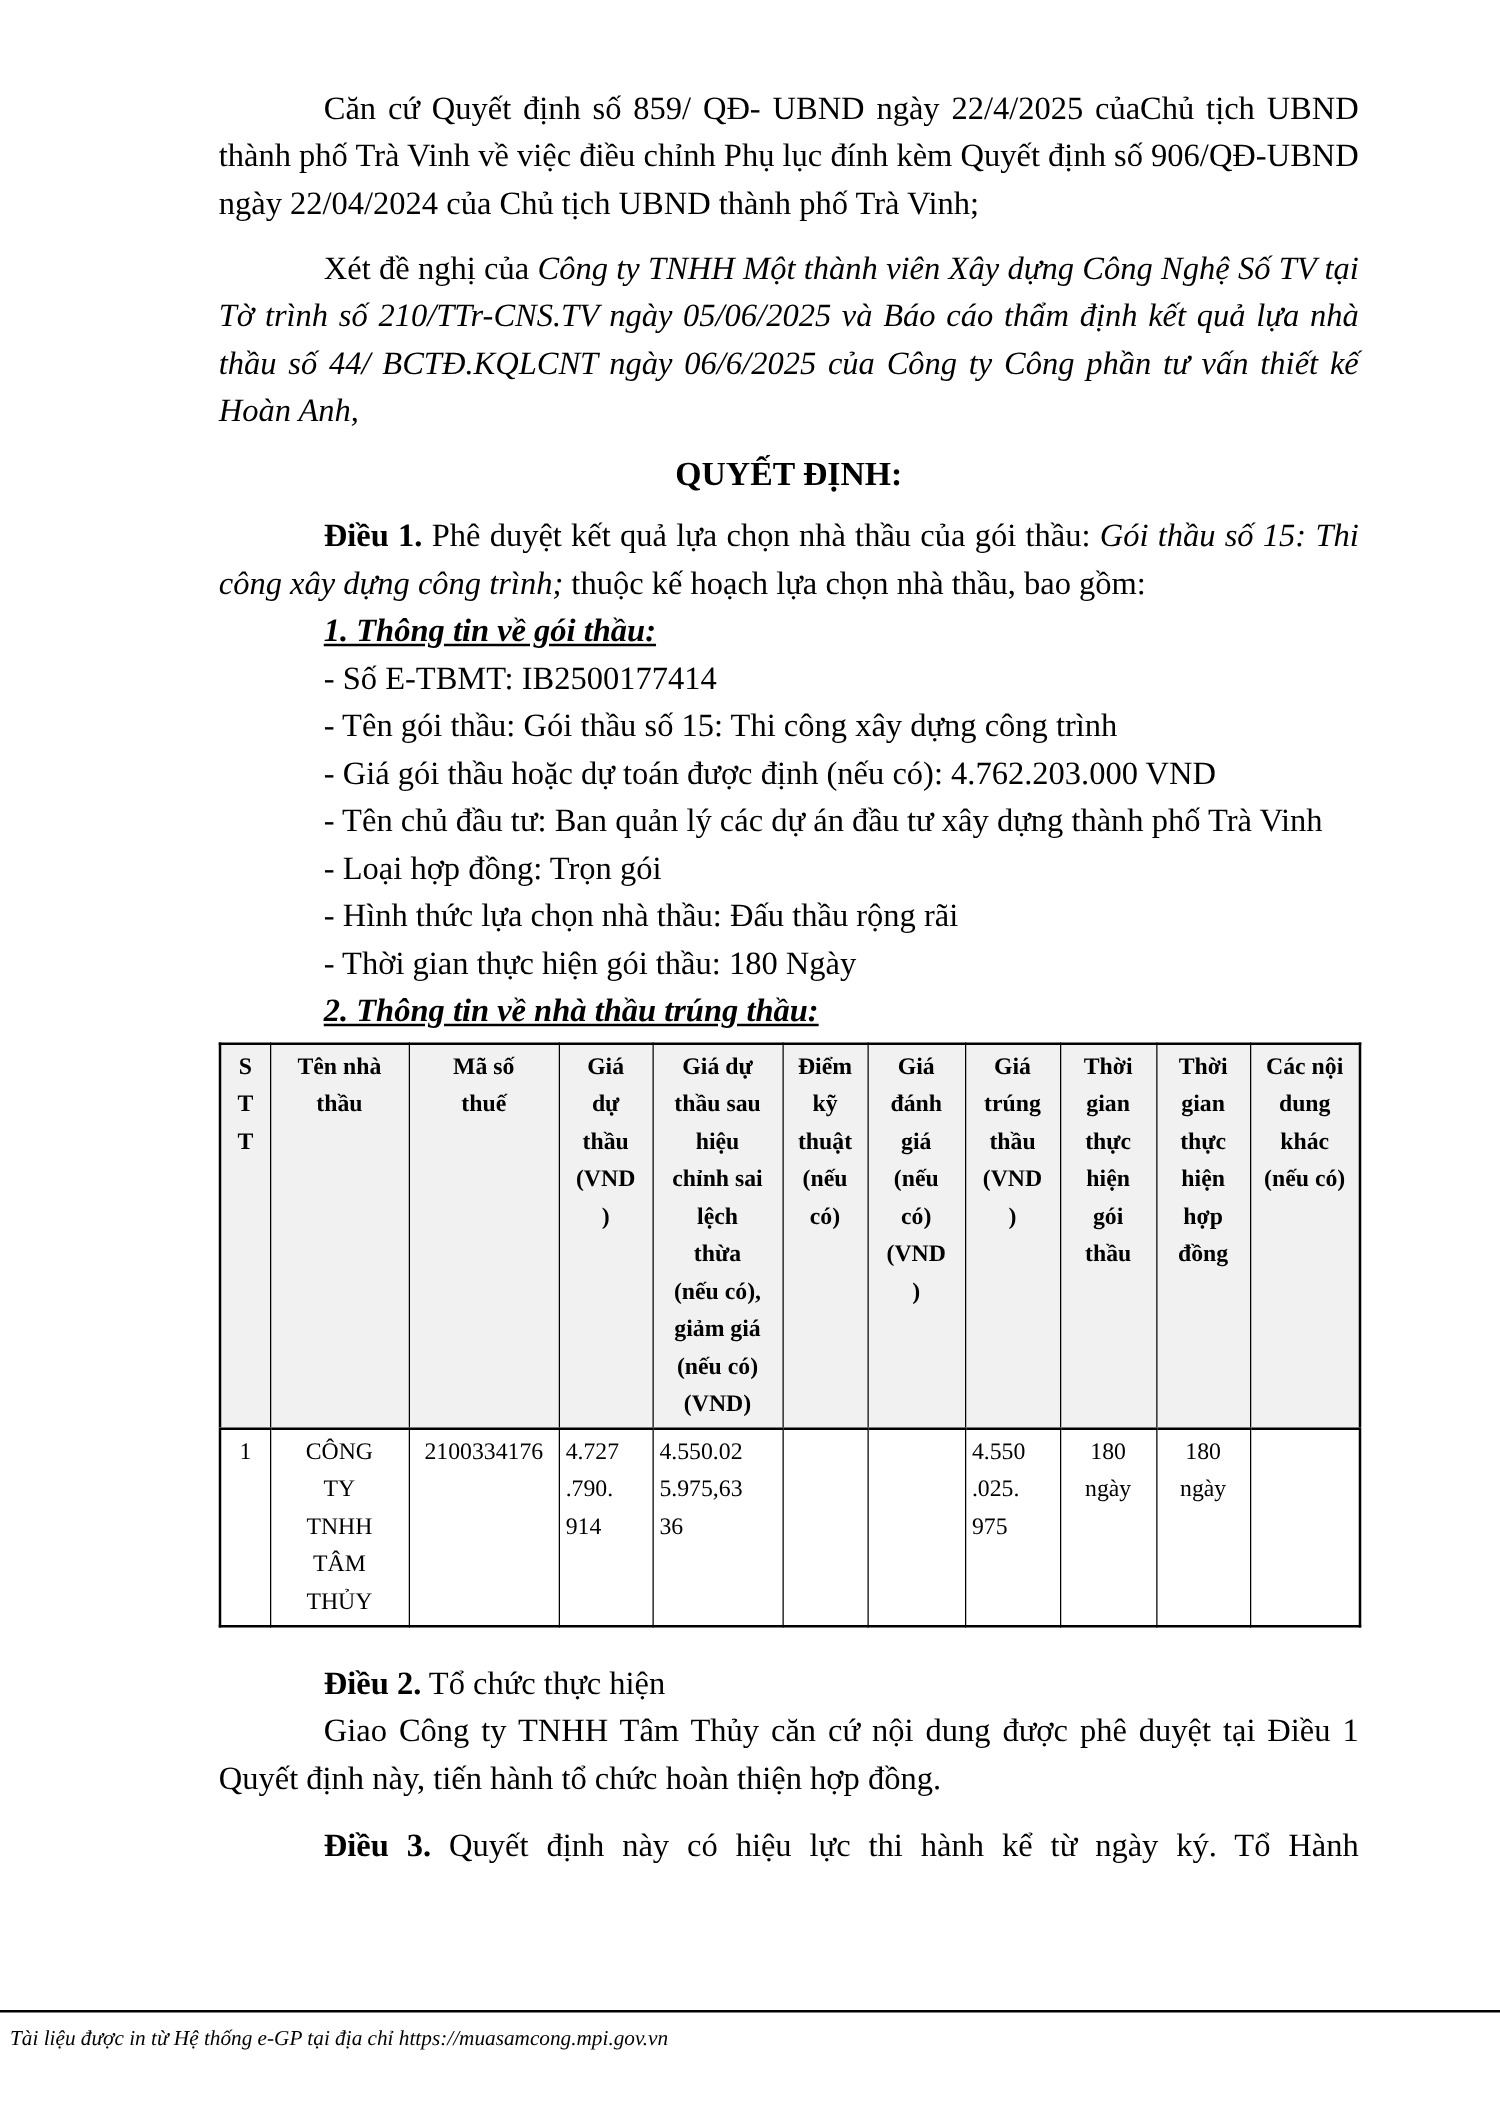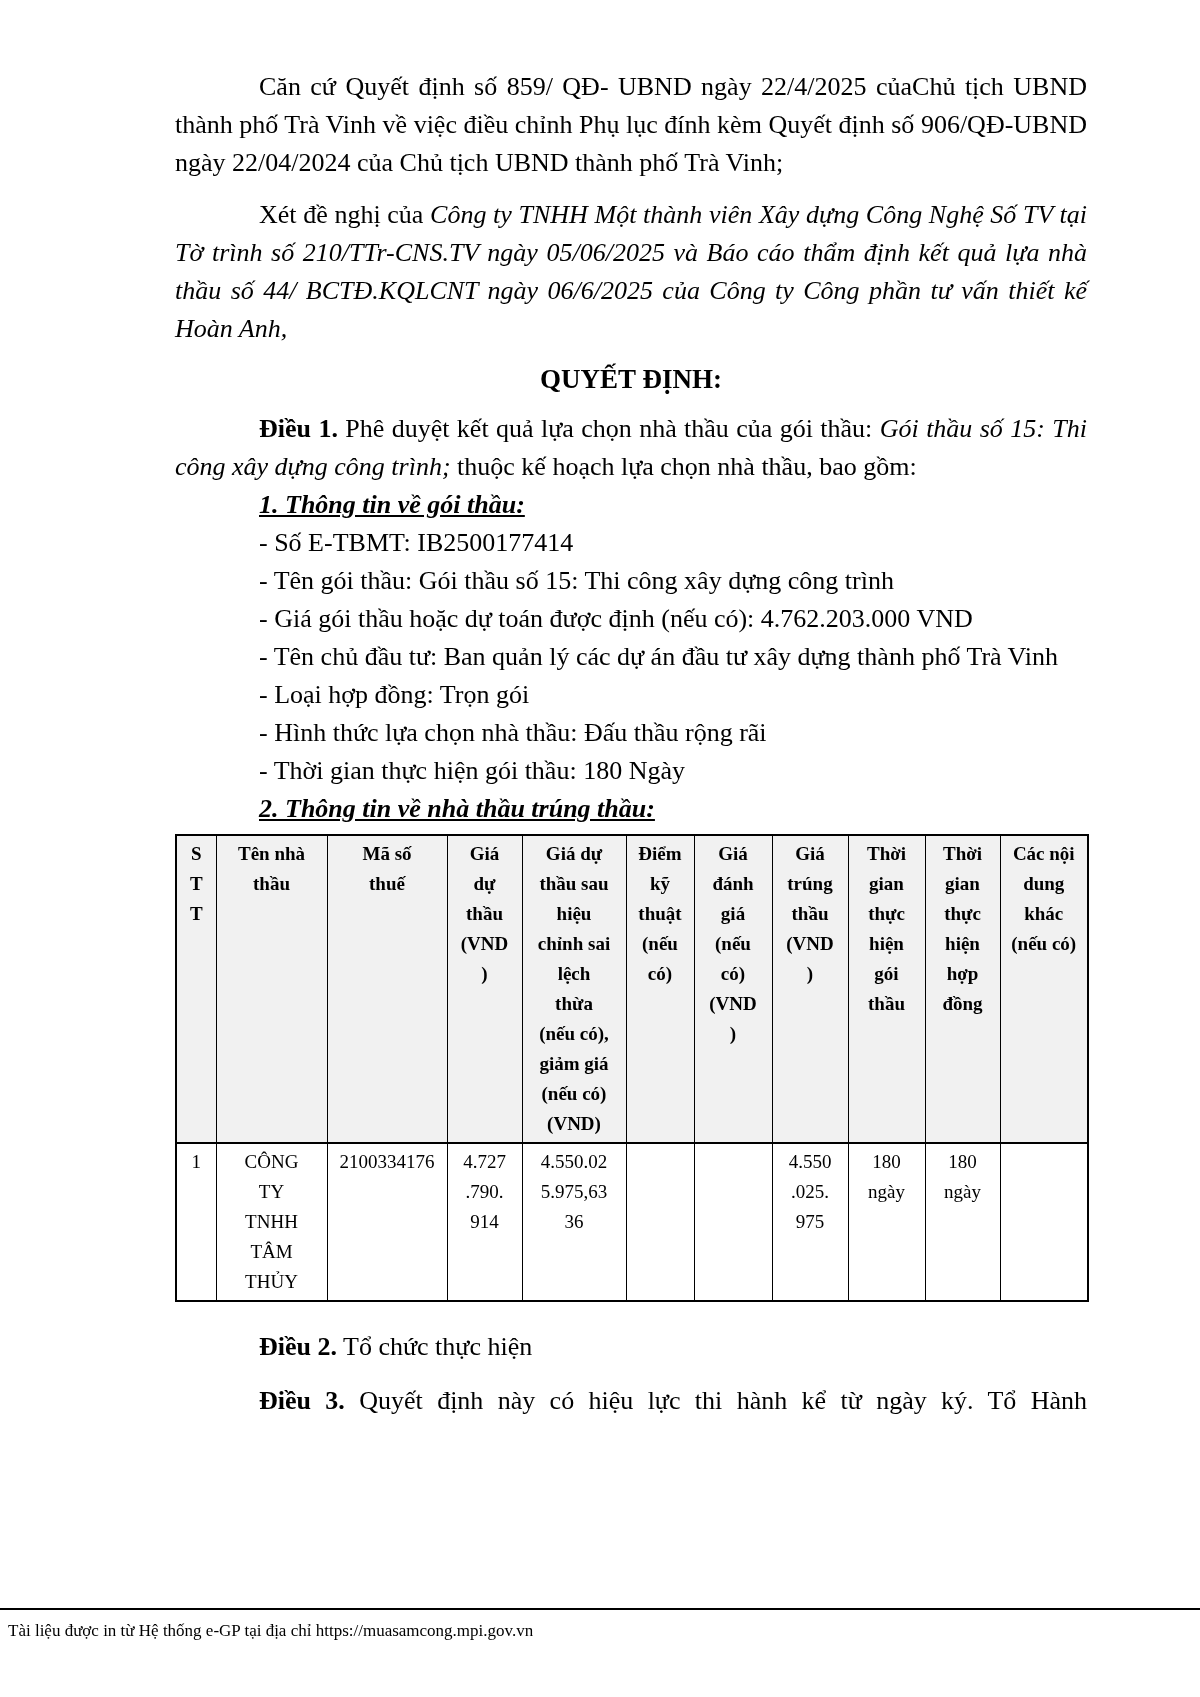--- a/index.html
+++ b/index.html
@@ -67,30 +67,31 @@
   }
   table.results th {
     background: #f1f1f1;
     font-weight: bold;
     text-align: center;
     white-space: pre-line;
     border-bottom: 2px solid #000;
   }
   td.cell-center { text-align: center; }
   td.cell-left   { text-align: center; white-space: pre-line; }
-  td.cell-right  { text-align: center; white-space: pre-line; }
+  td.cell-right  { text-align: left; white-space: pre-line; }
 
   .footer {
     position: absolute;
     left: 0;
     right: 0;
     top: 1608px;
     border-top: 2px solid #000;
   }
   .footer-note {
+    font-style: italic;
     font-size: 17px;
     line-height: 22px;
     padding: 10px 0 0 8px;
     text-align: left;
   }
 </style>
 </head>
 <body>
 
 <div class="page">
@@ -211,20 +212,21 @@
 ngày</td>
           <td class="cell-left">180
 ngày</td>
           <td class="cell-left"></td>
         </tr>
       </tbody>
     </table>
 
     <p class="article article-2"><span class="bold">Điều 2.</span><span> Tổ chức thực hiện</span></p>
 
+    <p class="para">Giao Công ty TNHH Tâm Thủy căn cứ nội dung được phê duyệt tại Điều 1 Quyết định này, tiến hành tổ chức hoàn thiện hợp đồng.</p>
 
     <p class="article article-3 article-last"><span class="bold">Điều 3.</span><span> Quyết định này có hiệu lực thi hành kể từ ngày ký. Tổ Hành</span></p>
 
   </div>
 
   <div class="footer">
     <div class="footer-note">Tài liệu được in từ Hệ thống e-GP tại địa chỉ https://muasamcong.mpi.gov.vn</div>
   </div>
 </div>
 

